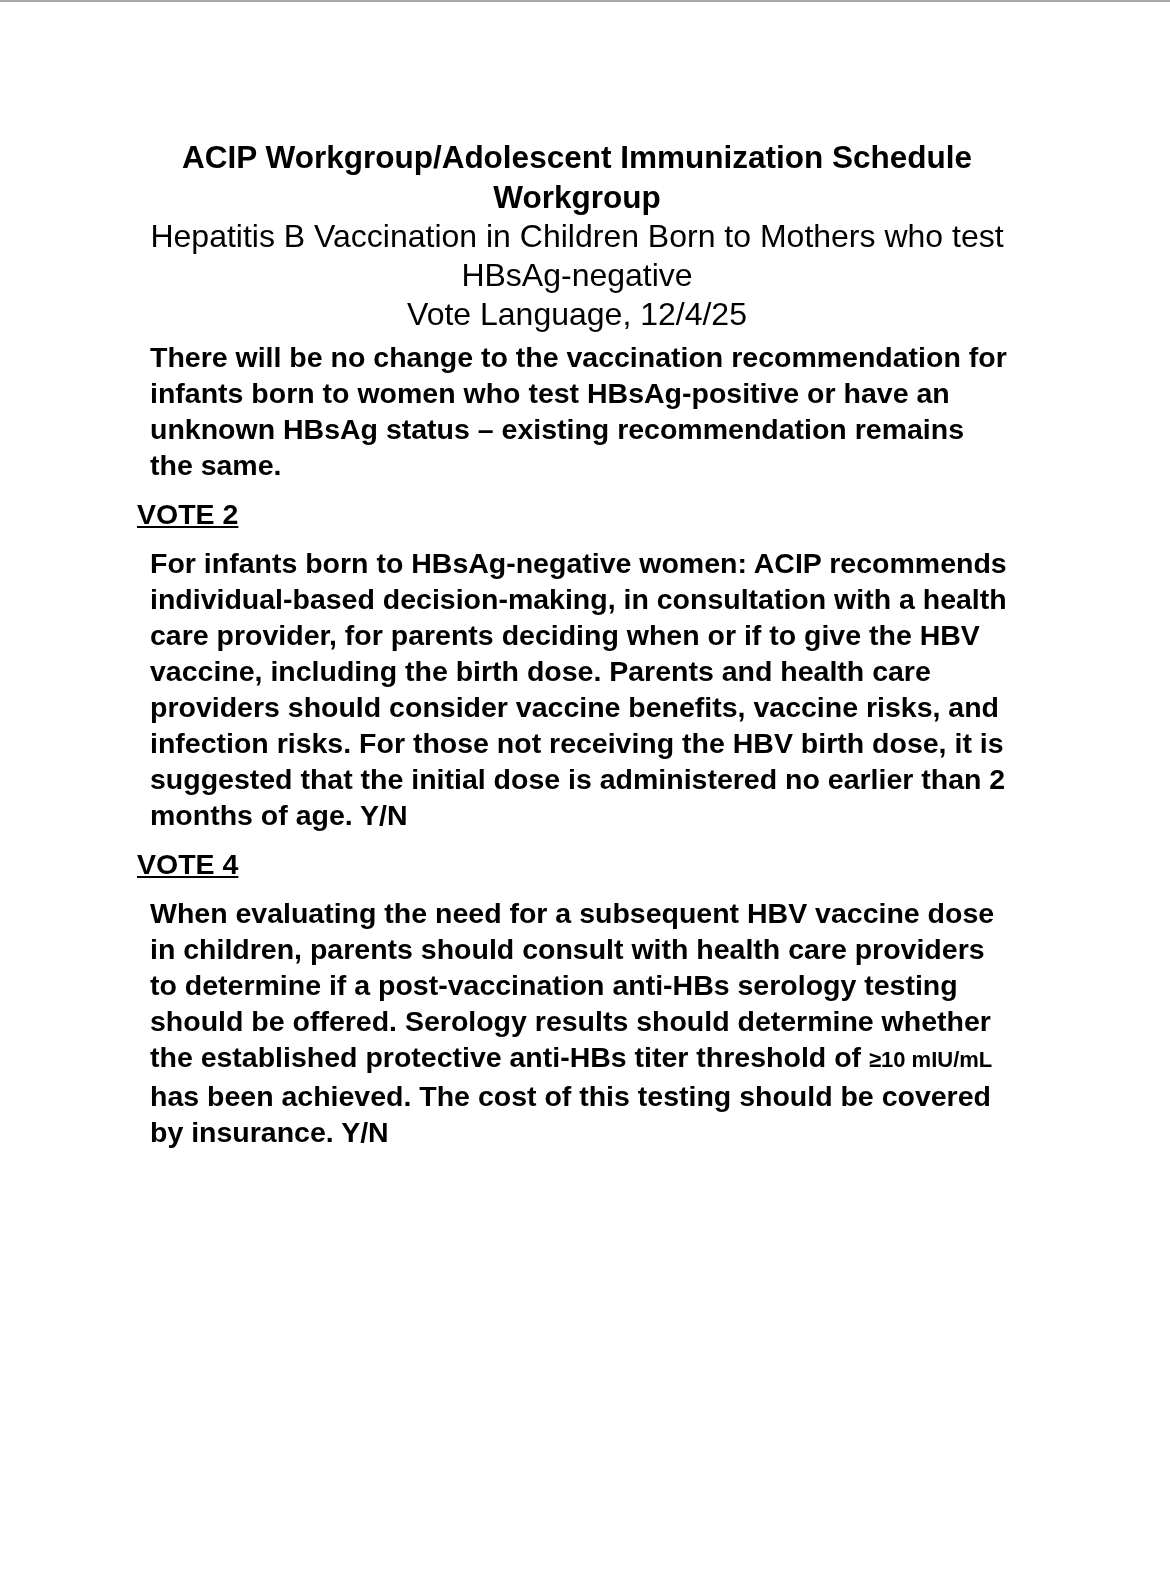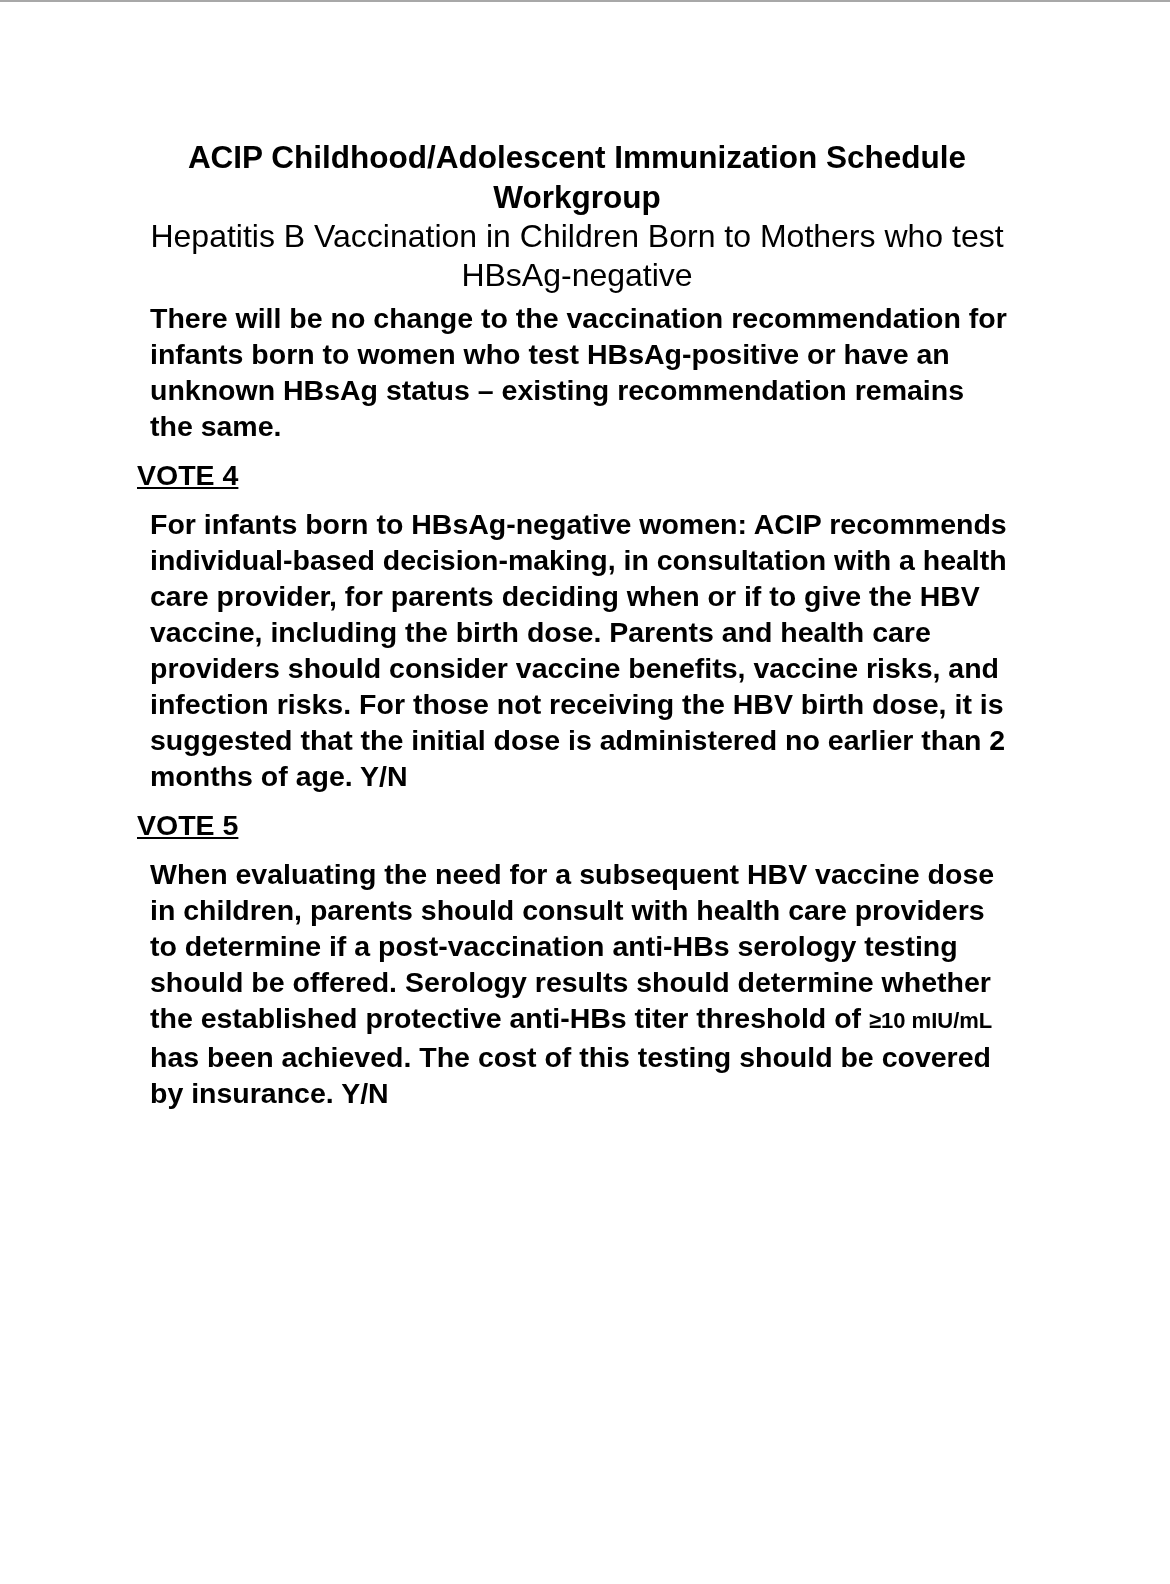--- a/index.html
+++ b/index.html
@@ -64,28 +64,29 @@
       font-size: 22px;
     }
   </style>
 </head>
 <body>
 
 <div class="top-rule"></div>
 
 <div class="page">
   <div class="title-block">
-    <p class="title">ACIP Childhood/Adolescent Immunization Schedule Workgroup</p>
+    <p class="title">ACIP Workgroup/Adolescent Immunization Schedule Workgroup</p>
     <p class="subtitle">Hepatitis B Vaccination in Children Born to Mothers who test HBsAg-negative</p>
+    <p class="subtitle">Vote Language, 12/4/25</p>
   </div>
 
   <p class="para intro"><span>There will be </span><b>no change</b><span> to the vaccination recommendation for infants born to women who test HBsAg-positive or have an unknown HBsAg status – existing recommendation remains the same.</span></p>
 
   <div style="margin-top:10px;">
-    <p class="vote-heading">VOTE 4</p>
+    <p class="vote-heading">VOTE 2</p>
     <p class="para">For infants born to HBsAg-negative women: ACIP recommends individual-based decision-making, in consultation with a health care provider, for parents deciding when or if to give the HBV vaccine, including the birth dose. Parents and health care providers should consider vaccine benefits, vaccine risks, and infection risks. For those not receiving the HBV birth dose, it is suggested that the initial dose is administered no earlier than 2 months of age. Y/N</p>
   </div>
 
   <div style="margin-top:10px;">
-    <p class="vote-heading">VOTE 5</p>
+    <p class="vote-heading">VOTE 4</p>
     <p class="para"><span>When evaluating the need for a subsequent HBV vaccine dose in children, parents should consult with health care providers to determine if a post-vaccination anti-HBs serology testing should be offered. Serology results should determine whether the established protective anti-HBs titer threshold of </span><span class="small-unit">≥10 mIU/mL</span><span> has been achieved. The cost of this testing should be covered by insurance. Y/N</span></p>
   </div>
 </div>
 
 </body></html>

